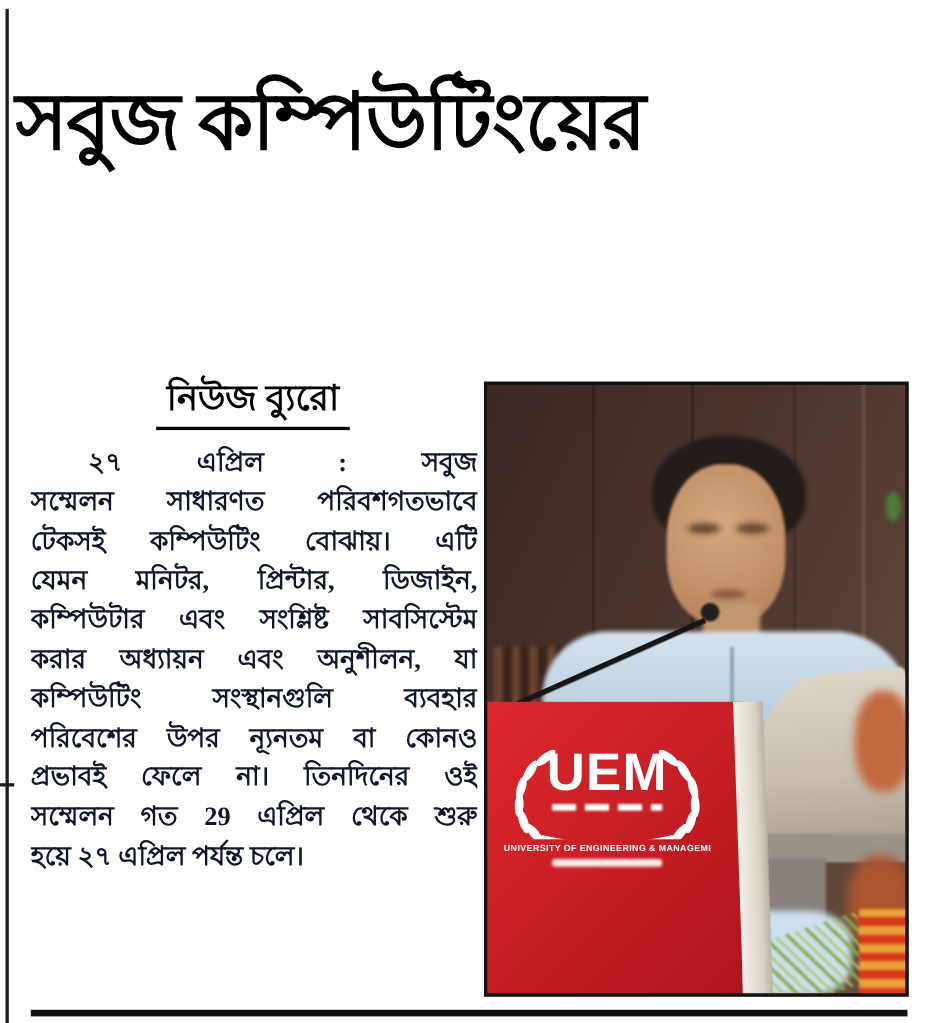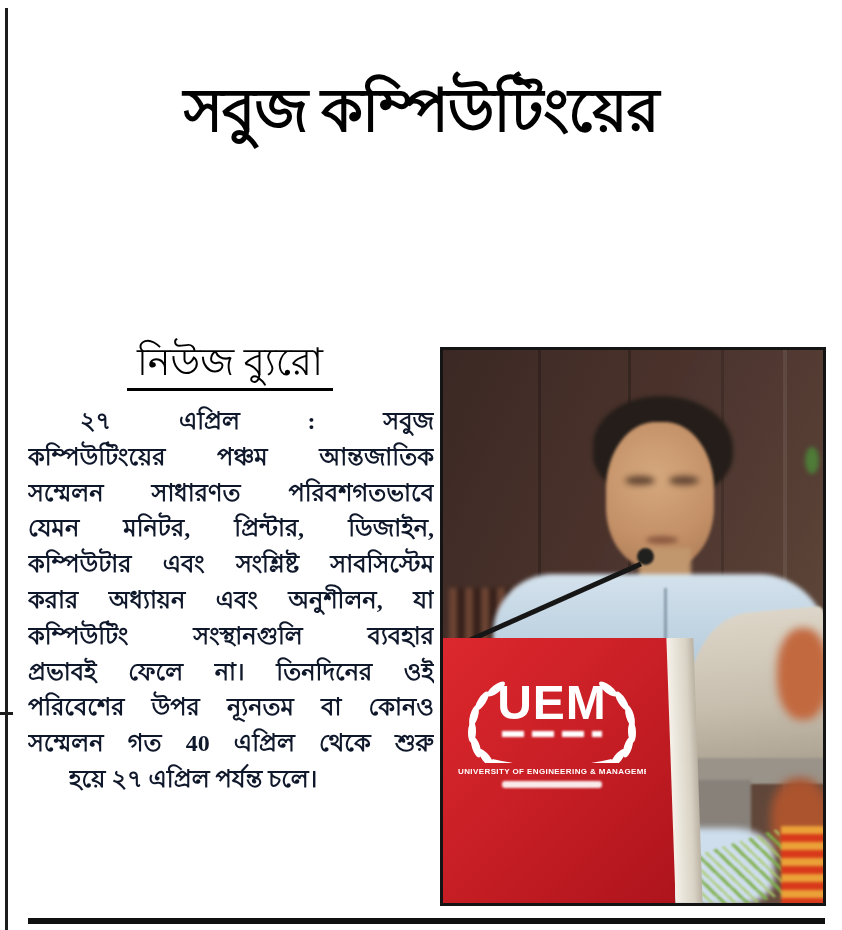--- a/index.html
+++ b/index.html
@@ -14,37 +14,37 @@
     position:relative;width:842px;height:930px;background:#ffffff;
     overflow:hidden;font-family:"Liberation Serif","DejaVu Sans",serif;color:var(--ink);
   }
   
   .left-rule{position:absolute;left:5px;top:8px;width:3px;height:922px;background:#1c1c1c;}
   .left-tick{position:absolute;left:0;top:712px;width:13px;height:3px;background:#1c1c1c;}
   .bottom-rule{position:absolute;left:28px;top:918px;width:797px;height:6px;background:#101010;}
 
   
   .headline{
-    position:absolute;left:14px;top:48px;width:814px;text-align:center;
-    font-weight:700;font-size:60px;line-height:126px;letter-spacing:-1px;color:#000;
+    position:absolute;left:14px;top:48px;width:814px;
+    font-weight:700;font-size:72px;line-height:126px;letter-spacing:-1px;color:#000;
   }
   
   .byline-wrap{position:absolute;left:28px;top:340px;width:404px;text-align:center;}
   .byline{
-    display:inline-block;font-weight:400;font-size:38px;line-height:44px;
+    display:inline-block;font-weight:700;font-size:32px;line-height:44px;
     border-bottom:3px solid #000;padding:0 10px 4px 10px;color:#000;
   }
   
   .body-col{position:absolute;left:28px;top:404px;width:406px;}
   .body-line{
     font-size:24px;line-height:35.8px;font-weight:700;color:#0f172a;
     text-align:justify;text-align-last:justify;white-space:nowrap;overflow:hidden;
   }
   .body-line:first-child{padding-left:52px;}
-  .body-line:last-child{text-align-last:left;margin-left:41px;}
+  .body-line:last-child{text-align-last:left;}
 
   
   .photo{
     position:absolute;left:440px;top:347px;width:386px;height:559px;
     border:3px solid #141414;background:#4a332e;overflow:hidden;
   }
   .photo-inner{position:absolute;inset:0;filter:blur(0.6px) saturate(1.05);}
   .photo-bg{
     position:absolute;inset:0;
     background:linear-gradient(115deg,#3a2824 0%,#4a332c 40%,#57403605 0%,#574036 70%,#6a5042 100%);
@@ -127,29 +127,29 @@
   <div class="headline">
     <div>সবুজ কম্পিউটিংয়ের</div>
   </div>
 
   <div class="byline-wrap">
     <span class="byline">নিউজ ব্যুরো</span>
   </div>
 
   <div class="body-col">
       <div class="body-line">২৭ এপ্রিল : সবুজ</div>
-      <div class="body-line">কম্পিউটিংয়ের পঞ্চম আন্তজাতিক</div>
       <div class="body-line">সম্মেলন সাধারণত পরিবশগতভাবে</div>
+      <div class="body-line">টেকসই কম্পিউটিং বোঝায়। এটি</div>
       <div class="body-line">যেমন মনিটর, প্রিন্টার, ডিজাইন,</div>
       <div class="body-line">কম্পিউটার এবং সংশ্লিষ্ট সাবসিস্টেম</div>
       <div class="body-line">করার অধ্যায়ন এবং অনুশীলন, যা</div>
       <div class="body-line">কম্পিউটিং সংস্থানগুলি ব্যবহার</div>
+      <div class="body-line">পরিবেশের উপর ন্যূনতম বা কোনও</div>
       <div class="body-line">প্রভাবই ফেলে না।  তিনদিনের ওই</div>
-      <div class="body-line">পরিবেশের উপর ন্যূনতম বা কোনও</div>
-      <div class="body-line">সম্মেলন গত 40 এপ্রিল থেকে শুরু</div>
+      <div class="body-line">সম্মেলন গত 29 এপ্রিল থেকে শুরু</div>
       <div class="body-line">হয়ে ২৭ এপ্রিল পর্যন্ত চলে।</div>
     </div>
 
   <div class="photo">
     <div class="photo-inner">
       <div class="photo-bg"></div>
       <div class="seam s1"></div>
       <div class="seam s2"></div>
       <div class="seam s3"></div>
       <div class="seam s4"></div>

